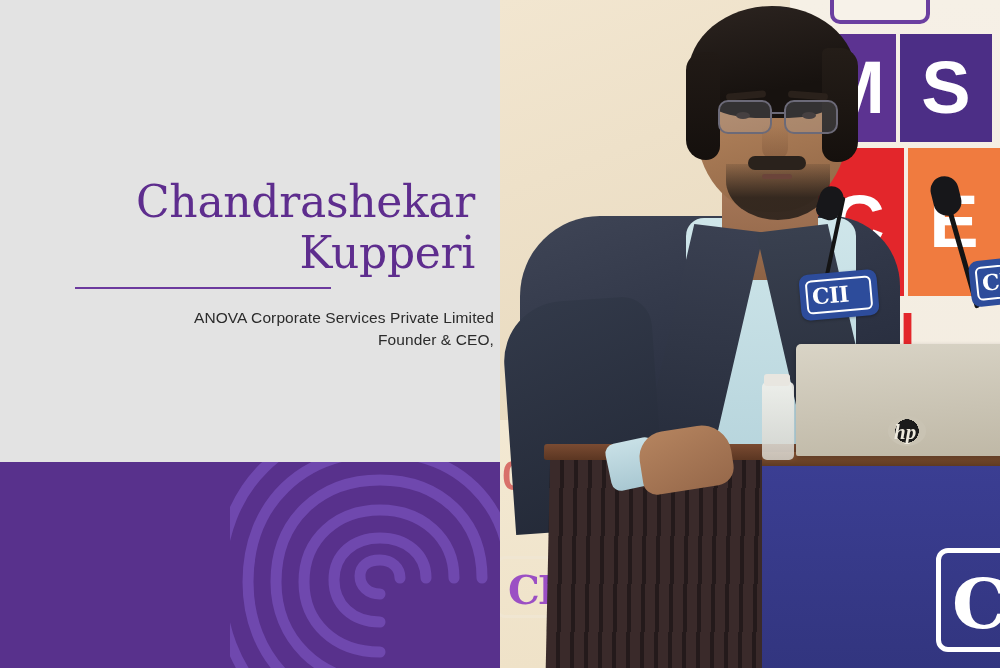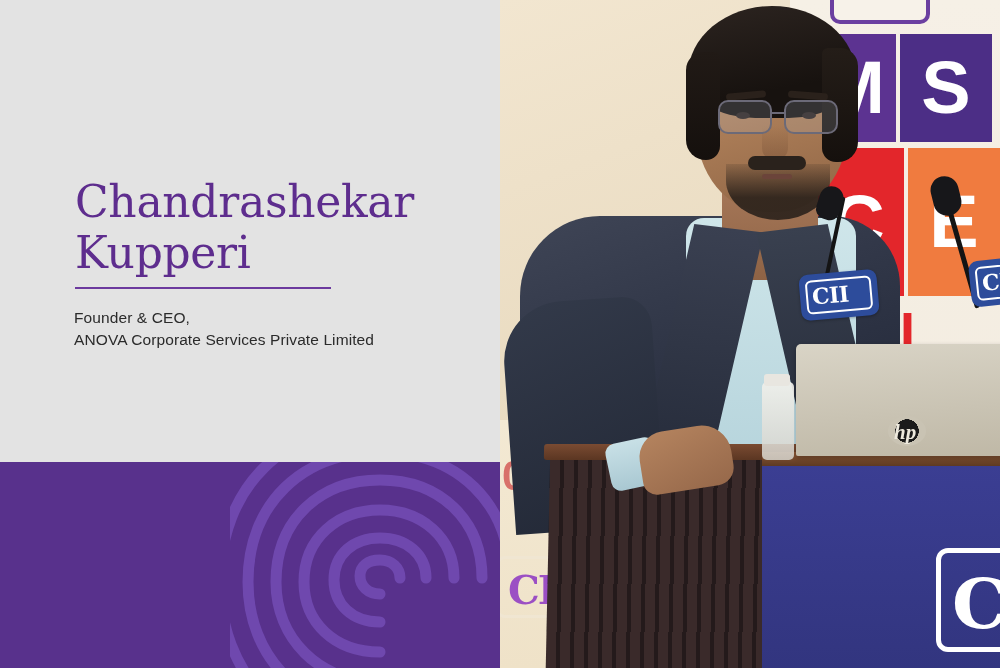--- a/index.html
+++ b/index.html
@@ -4,21 +4,21 @@
 <style>
   * { margin:0; padding:0; box-sizing:border-box; }
   html,body { width:1000px; height:668px; overflow:hidden; background:#E3E3E3; }
   body { font-family:"Liberation Sans", sans-serif; }
 
   .canvas { position:relative; width:1000px; height:668px; overflow:hidden; }
 
   
   .left-panel {
     position:absolute; left:0; top:0; width:500px; height:668px;
-    background:#E3E3E3; overflow:hidden;
+    background:#E3E3E3; overflow:hidden;text-align:right;
   }
   .name-block { position:absolute; left:75px; top:176px; width:400px; }
   .speaker-name {
     font-family:"DejaVu Serif", serif;
     font-size:44px; line-height:51px; font-weight:400;
     color:#5E2D8E; letter-spacing:-0.3px; white-space:pre-line;
   }
   .divider {
     position:absolute; left:75px; top:287px; width:256px; height:2px;
     background:#6C3A9E;
@@ -307,22 +307,22 @@
   <div class="left-panel">
 
     <div class="name-block">
       <div class="speaker-name">Chandrashekar
 Kupperi</div>
     </div>
 
     <div class="divider"></div>
 
     <div class="role-block">
+      <div class="role-line">ANOVA Corporate Services Private Limited</div>
       <div class="role-line">Founder &amp; CEO,</div>
-      <div class="role-line">ANOVA Corporate Services Private Limited</div>
     </div>
   </div>
 
   <div class="purple-band">
     <svg class="fingerprint" viewBox="0 0 300 300">
       <g fill="none" stroke="#6F48AE" stroke-width="11" stroke-linecap="round">
         <path d="M150 236 C104 236 74 206 74 166 C74 122 108 94 150 94 C192 94 224 122 224 162"></path>
         <path d="M150 206 C122 206 104 188 104 164 C104 138 124 122 150 122 C176 122 196 138 196 162"></path>
         <path d="M150 178 C138 178 130 170 130 160 C130 150 138 144 150 144 C162 144 170 152 170 162"></path>
         <path d="M150 266 C88 266 46 222 46 166 C46 104 90 64 150 64 C210 64 252 104 252 162"></path>

